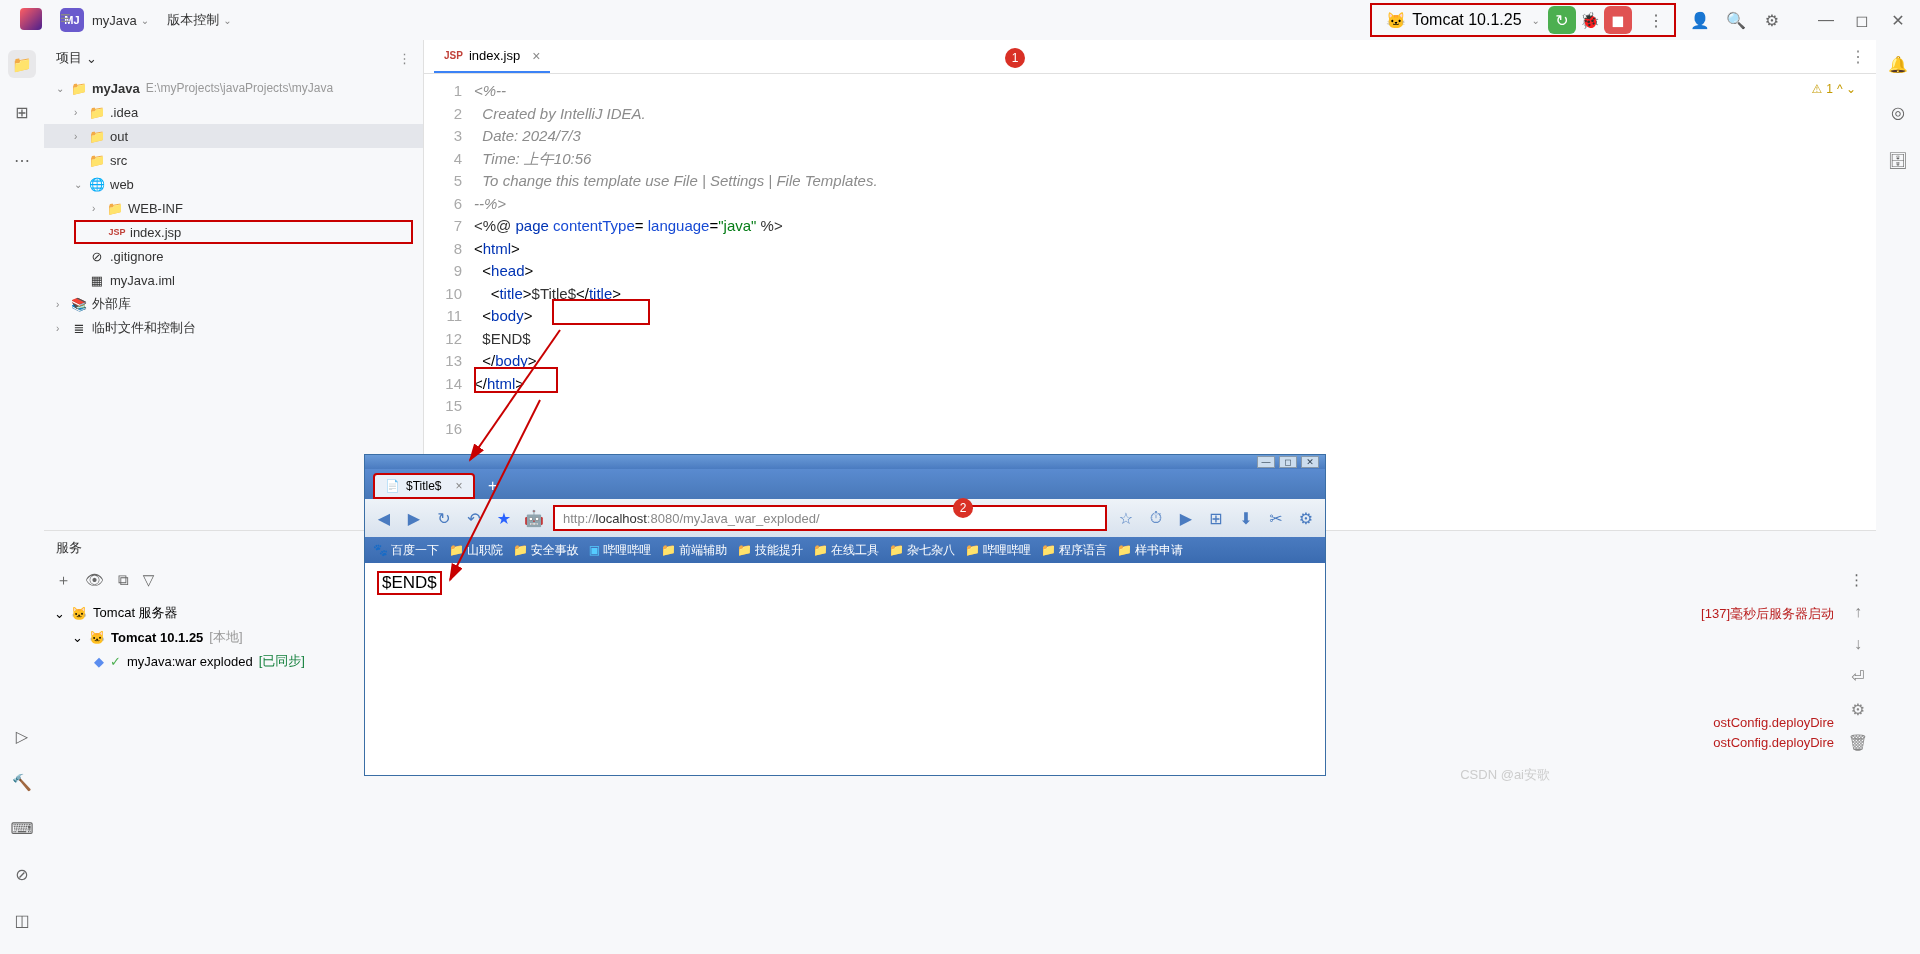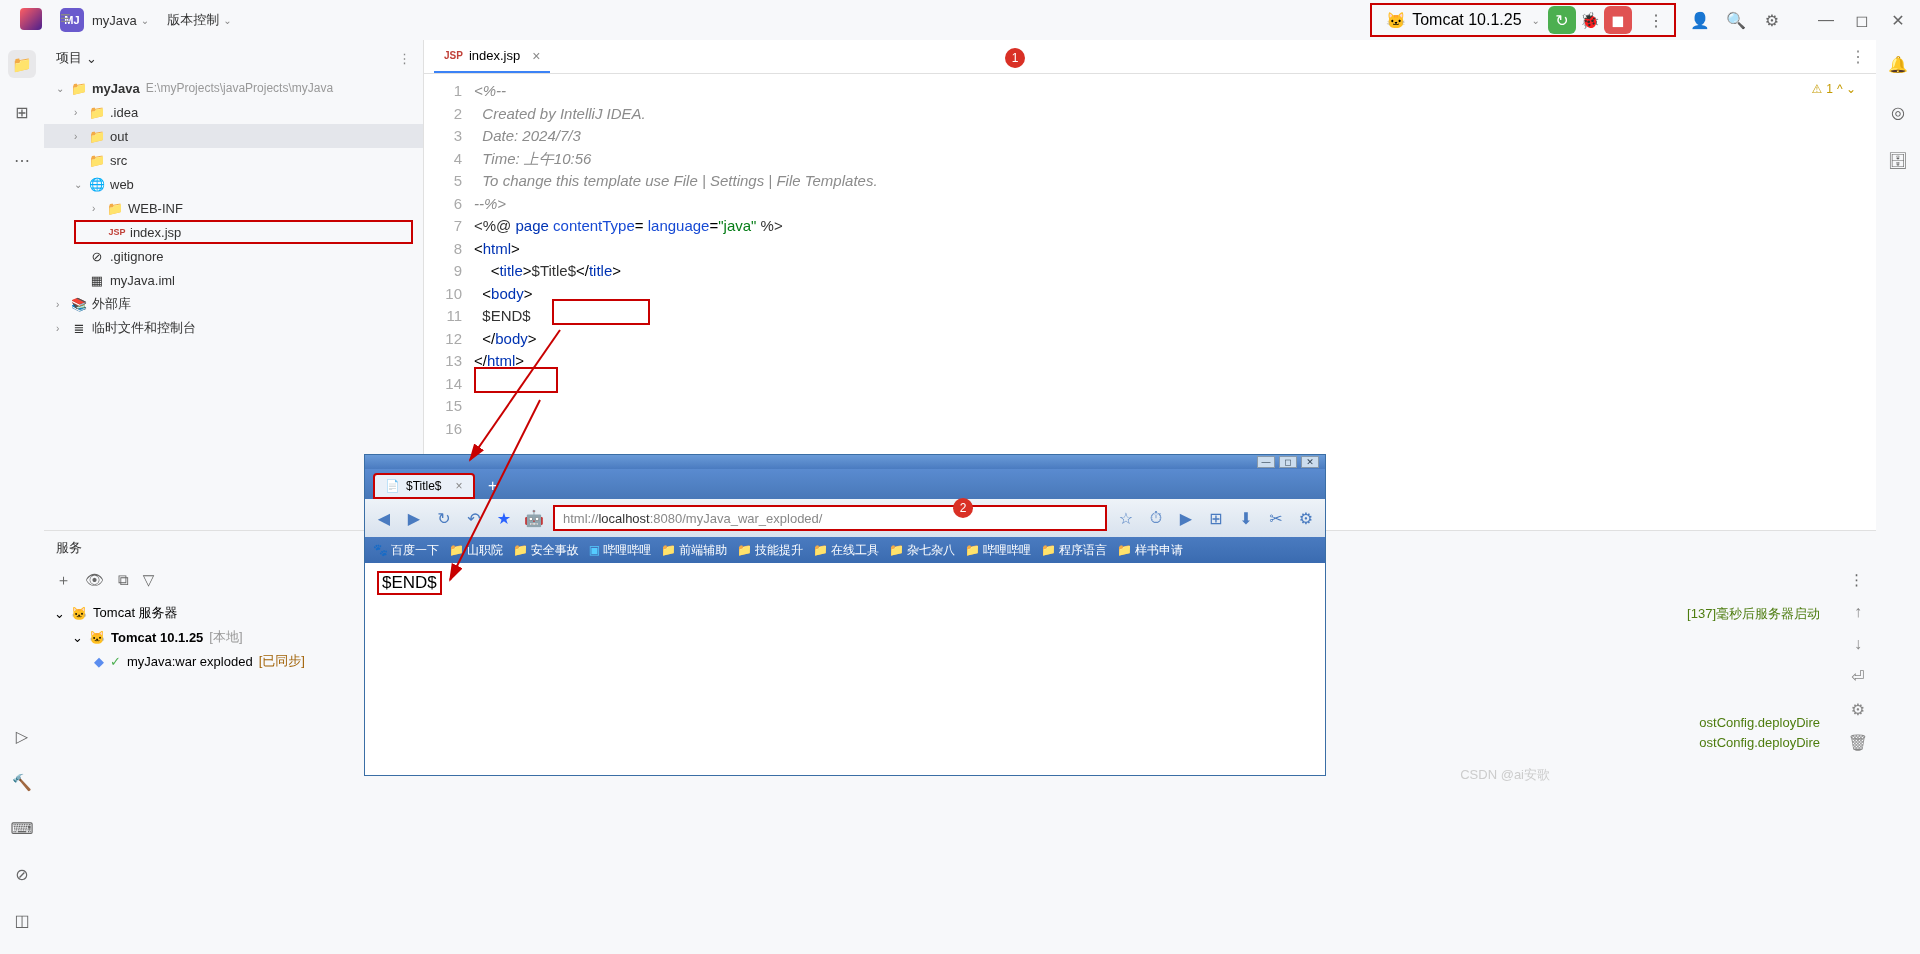--- a/index.html
+++ b/index.html
@@ -69,21 +69,21 @@
 .src .hl { border: 2px solid #c80000; position: absolute; }
 
 
 .services { position: absolute; left: 44px; right: 44px; top: 530px; bottom: 0; background: #f7f8fa; border-top: 1px solid #e0e0e0; }
 .services .hdr { height: 34px; display: flex; align-items: center; padding: 0 12px; font-size: 13px; color: #333; }
 .services .toolbar { height: 30px; display: flex; align-items: center; gap: 14px; padding: 0 12px; color: #666; font-size: 15px; }
 .services .body { display: flex; height: calc(100% - 64px); }
 .services .stree { width: 320px; font-size: 13px; padding: 6px 10px; }
 .services .stree .row { display: flex; align-items: center; height: 24px; gap: 6px; }
 .services .log { flex: 1; position: relative; font-family: Consolas, monospace; font-size: 13px; }
-.services .log .line { position: absolute; right: 20px; color: #4d7c0f; }
+.services .log .line { position: absolute; right: 6px; color: #b91c1c; }
 .services .sidectl { width: 36px; display: flex; flex-direction: column; align-items: center; gap: 14px; padding-top: 8px; color: #888; }
 
 
 .browser { position: absolute; left: 365px; top: 455px; width: 960px; height: 320px; background: #fff; box-shadow: 0 0 0 1px #3a6ea5; }
 .browser .titlebar { height: 14px; background: linear-gradient(#6a9bd8,#4a7bc0); display: flex; justify-content: flex-end; align-items: center; padding: 0 6px; gap: 4px; }
 .browser .titlebar .wb { width: 18px; height: 12px; background: #cde; border: 1px solid #89a; font-size: 9px; text-align: center; line-height: 10px; color: #345; }
 .browser .btabs { height: 30px; background: linear-gradient(#5a8bd0,#4878b8); display: flex; align-items: flex-end; padding-left: 8px; }
 .browser .btab { height: 26px; background: #eaf0f8; border: 2px solid #c80000; border-radius: 4px 4px 0 0; display: flex; align-items: center; padding: 0 10px; font-size: 12px; gap: 6px; }
 .browser .btab .bx { color: #888; margin-left: 8px; }
 .browser .bplus { width: 24px; height: 22px; color: #fff; margin-left: 6px; text-align: center; font-size: 16px; }
@@ -258,20 +258,21 @@
     </div>
     <div class="src">
       <div class="ln"><span class="cm">&lt;%--</span></div>
       <div class="ln"><span class="cm">  Created by IntelliJ IDEA.</span></div>
       <div class="ln"><span class="cm">  Date: 2024/7/3</span></div>
       <div class="ln"><span class="cm">  Time: 上午10:56</span></div>
       <div class="ln"><span class="cm">  To change this template use File | Settings | File Templates.</span></div>
       <div class="ln"><span class="cm">--%&gt;</span></div>
       <div class="ln"><span class="txt">&lt;%@ </span><span class="kw">page </span><span class="attr">contentType</span><span>=</span><span class="str"></span><span class="attr"> language</span><span>=</span><span class="str">"java"</span><span class="txt"> %&gt;</span></div>
       <div class="ln"><span>&lt;</span><span class="tg">html</span><span>&gt;</span></div>
+      <div class="ln"><span>  &lt;</span><span class="tg">head</span><span>&gt;</span></div>
       <div class="ln"><span>    &lt;</span><span class="tg">title</span><span>&gt;</span><span class="txt">$Title$</span><span>&lt;/</span><span class="tg">title</span><span>&gt;</span></div>
       <div class="ln"><span>  &lt;</span><span class="tg">body</span><span>&gt;</span></div>
       <div class="ln"><span class="txt">  $END$</span></div>
       <div class="ln"><span>  &lt;/</span><span class="tg">body</span><span>&gt;</span></div>
       <div class="ln"><span>&lt;/</span><span class="tg">html</span><span>&gt;</span></div>
       <div class="hl" style="left:78px;top:219px;width:98px;height:26px"></div>
       <div class="hl" style="left:0px;top:287px;width:84px;height:26px"></div>
     </div>
   </div>
 </div>
@@ -297,21 +298,21 @@
       <div class="row" style="padding-left:18px">
           <span class="arr">⌄</span>
           <span>🐱</span>
           <b>Tomcat 10.1.25</b> 
           <span style="color:#999">[本地]</span>
         </div>
       <div class="row" style="padding-left:40px">
           <span style="color:#5b8def">◆</span>
           <span style="color:#4caf50">✓</span>
           <span>myJava:war exploded</span> 
-          <span style="color:#a16207">[已同步]</span>
+          <span style="color:#15803d">[已同步]</span>
         </div>
     </div>
     <div class="log">
       <div class="line" style="top:10px">[137]毫秒后服务器启动</div>
       <div class="line" style="top:120px">ostConfig.deployDire</div>
       <div class="line" style="top:140px">ostConfig.deployDire</div>
     </div>
     <div class="sidectl">
       <span>↑</span>
       <span>↓</span>
@@ -337,21 +338,21 @@
     <div class="bplus">+</div>
   </div>
   <div class="navbar">
     <div class="nic">◀</div>
     <div class="nic">▶</div>
     <div class="nic">↻</div>
     <div class="nic">↶</div>
     <div class="nic" style="color:#2962ff">★</div>
     <div class="nic">🤖</div>
     <div class="addr">
-      <span class="h">html://</span>
+      <span class="h">http://</span>
         <span class="p">localhost</span>
         <span class="h">:8080/myJava_war_exploded/</span>
     </div>
     <div class="nic">☆</div>
     <div class="nic">⏱</div>
     <div class="nic">▶</div>
     <div class="nic">⊞</div>
     <div class="nic">⬇</div>
     <div class="nic">✂</div>
     <div class="nic">⚙</div>

